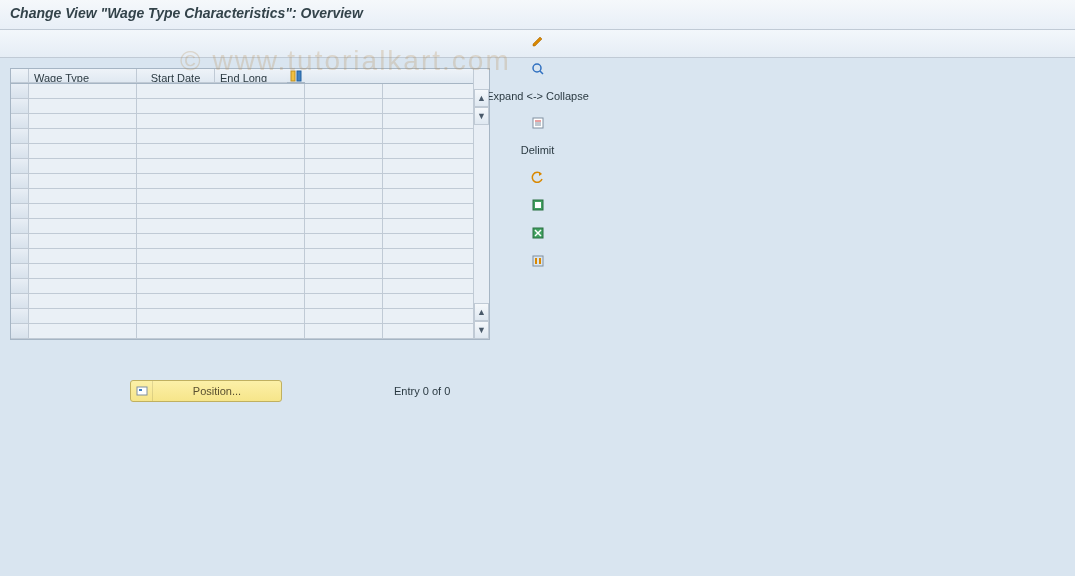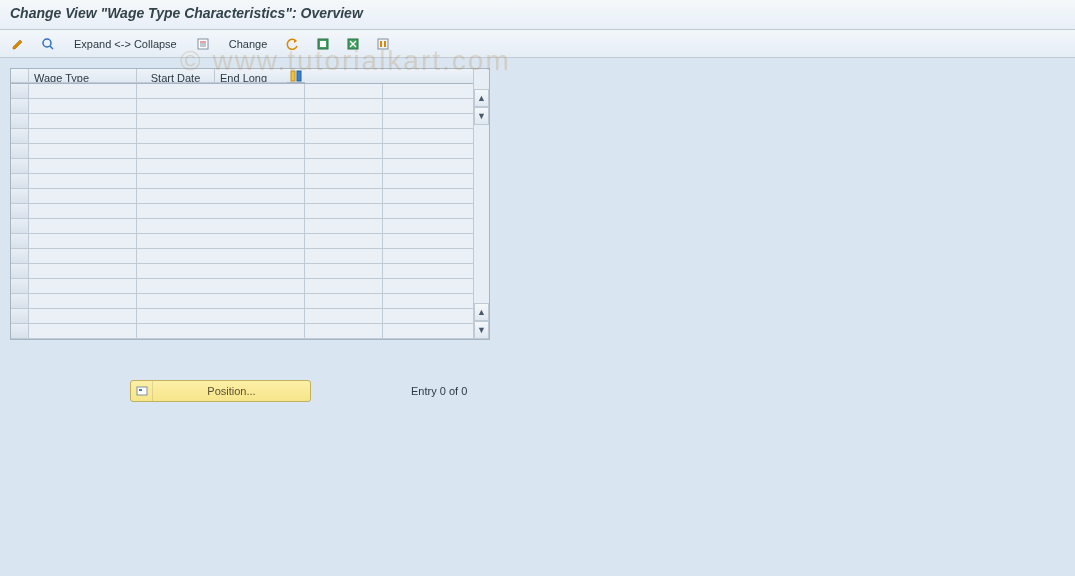--- a/index.html
+++ b/index.html
@@ -22,20 +22,21 @@
       color: #33434a;
     }
     .toolbar {
       background: linear-gradient(#f3f7fb, #e5edf5);
       border-bottom: 1px solid #c0cad5;
       padding: 4px 10px;
       display: flex;
       align-items: center;
       gap: 14px;
       height: 28px;
+      flex-direction: column;
     }
     .tb-icon {
       width: 16px;
       height: 16px;
       display: inline-flex;
       align-items: center;
       justify-content: center;
       cursor: pointer;
     }
     .tb-text {
@@ -130,40 +131,41 @@
       padding-left: 120px;
       gap: 100px;
     }
     .position-btn {
       display: flex;
       align-items: center;
       background: linear-gradient(#fcf0a8, #f6e58a);
       border: 1px solid #c0b060;
       border-radius: 3px;
       height: 22px;
-      width: 181px;
+      width: 152px;
       cursor: pointer;
       font-size: 11px;
       color: #5a5030;
     }
     .position-btn .picon {
       width: 22px;
       height: 100%;
       display: flex;
       align-items: center;
       justify-content: center;
       border-right: 1px solid rgba(0,0,0,0.1);
     }
     .position-btn .plabel {
       flex: 1;
       text-align: center;
     }
     .entry-text {
       color: #2b3a42;
       font-size: 11px;
+      margin-left: 12px;
     }
     .watermark {
       position: absolute;
       top: 45px;
       left: 180px;
       font-size: 28px;
       color: rgba(185,140,80,0.25);
       font-weight: normal;
       letter-spacing: 2px;
       pointer-events: none;
@@ -190,21 +192,21 @@
   </span>
   <span class="tb-text">Expand &lt;-&gt; Collapse</span>
   <span class="tb-icon">
     <svg width="14" height="14" viewBox="0 0 14 14">
         <rect x="2" y="2" width="10" height="10" fill="#fff" stroke="#8090a0"></rect>
         <line x1="4" y1="5" x2="10" y2="5" stroke="#d04040"></line>
         <line x1="4" y1="7" x2="10" y2="7" stroke="#8090a0"></line>
         <line x1="4" y1="9" x2="10" y2="9" stroke="#8090a0"></line>
       </svg>
   </span>
-  <span class="tb-text">Change</span>
+  <span class="tb-text">Delimit</span>
   <span class="tb-icon">
     <svg width="14" height="14" viewBox="0 0 14 14">
         <path d="M10 4 A5 5 0 1 0 11 9" fill="none" stroke="#d98800" stroke-width="1.5"></path>
         <path d="M8 2 L11 4 L8 6 Z" fill="#d98800"></path>
       </svg>
   </span>
   <span class="tb-icon">
     <svg width="14" height="14" viewBox="0 0 14 14">
         <rect x="2" y="2" width="10" height="10" fill="#40a060" stroke="#2a7040"></rect>
         <rect x="4" y="4" width="6" height="6" fill="#fff"></rect>

